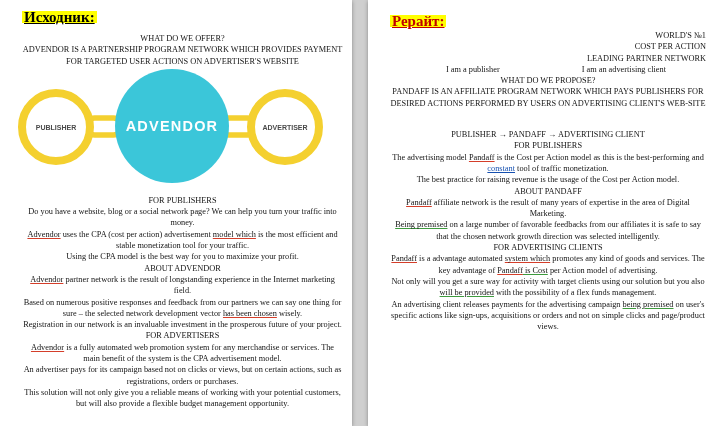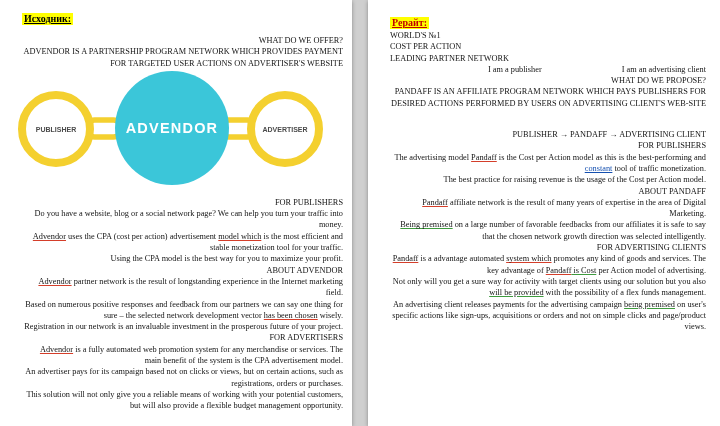--- a/index.html
+++ b/index.html
@@ -13,28 +13,28 @@
   .page{
     position:absolute;top:0;height:426px;width:352px;background:#ffffff;
     box-shadow:0 1px 4px rgba(0,0,0,.35);
   }
   .page.left{left:0}
   .page.right{left:368px}
   .inner{padding:8px 9px 0 22px}
   .page.right .inner{padding:12px 14px 0 22px}
   .label{
     display:inline-block;background:#ffff00;font-weight:bold;
-    text-decoration:underline;font-size:10px;line-height:12px;
+    text-decoration:underline;font-size:15px;line-height:12px;
     margin-bottom:10px;padding:0 2px;color:#000;
   }
   .page.right .label{margin-bottom:0;color:#c00000}
   .para,.h,.center,.cols{
-    font-size:8.3px;line-height:11.3px;color:#141414;text-align:right;
+    font-size:8.3px;line-height:11.3px;color:#141414;text-align:center;
   }
-  .center{text-align:left}
+  .center{text-align:right}
   .gap{}
   .gap-s{margin-top:20px}
   .cols{display:flex}
   .col-left{padding-left:14px;width:48%}
   .col-right{flex:1}
   .u-red{text-decoration:underline;text-decoration-color:#d43e2a}
   .u-green{text-decoration:underline;text-decoration-color:#3e9b3e}
   .u-blue{color:#1550b0;text-decoration:underline;text-decoration-color:#1550b0}
   .diagram{display:block;margin:2px 0 2px -8px}
   .diagram text{font-family:"Liberation Sans",sans-serif;font-weight:bold}

